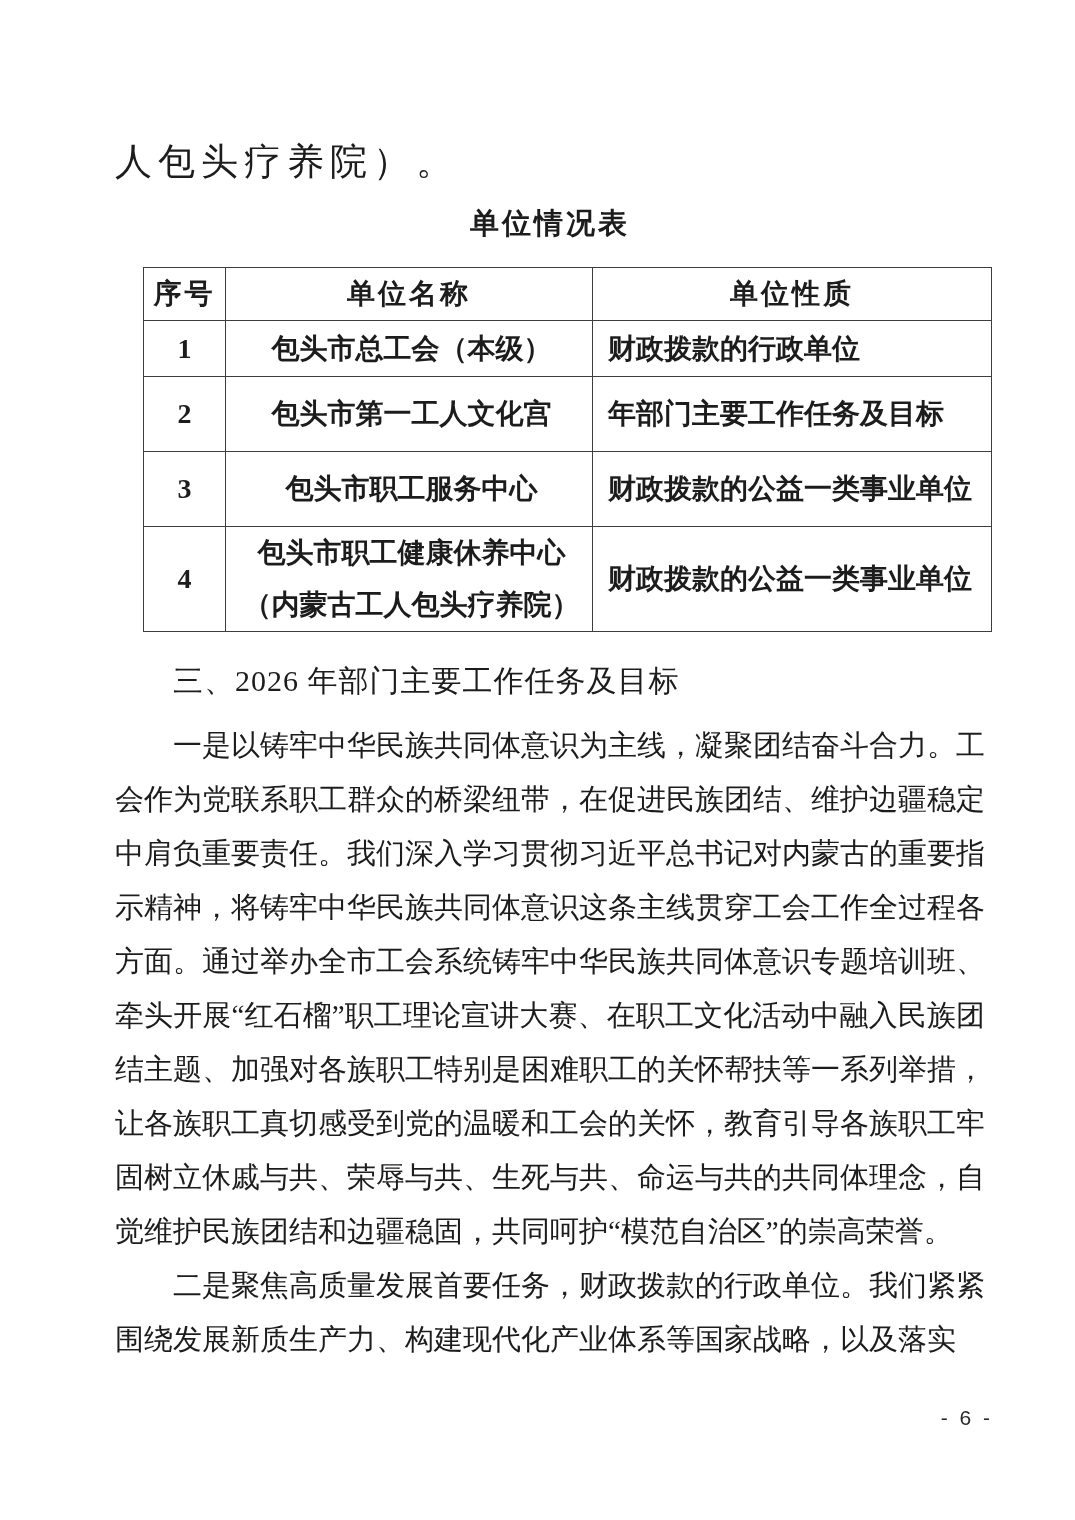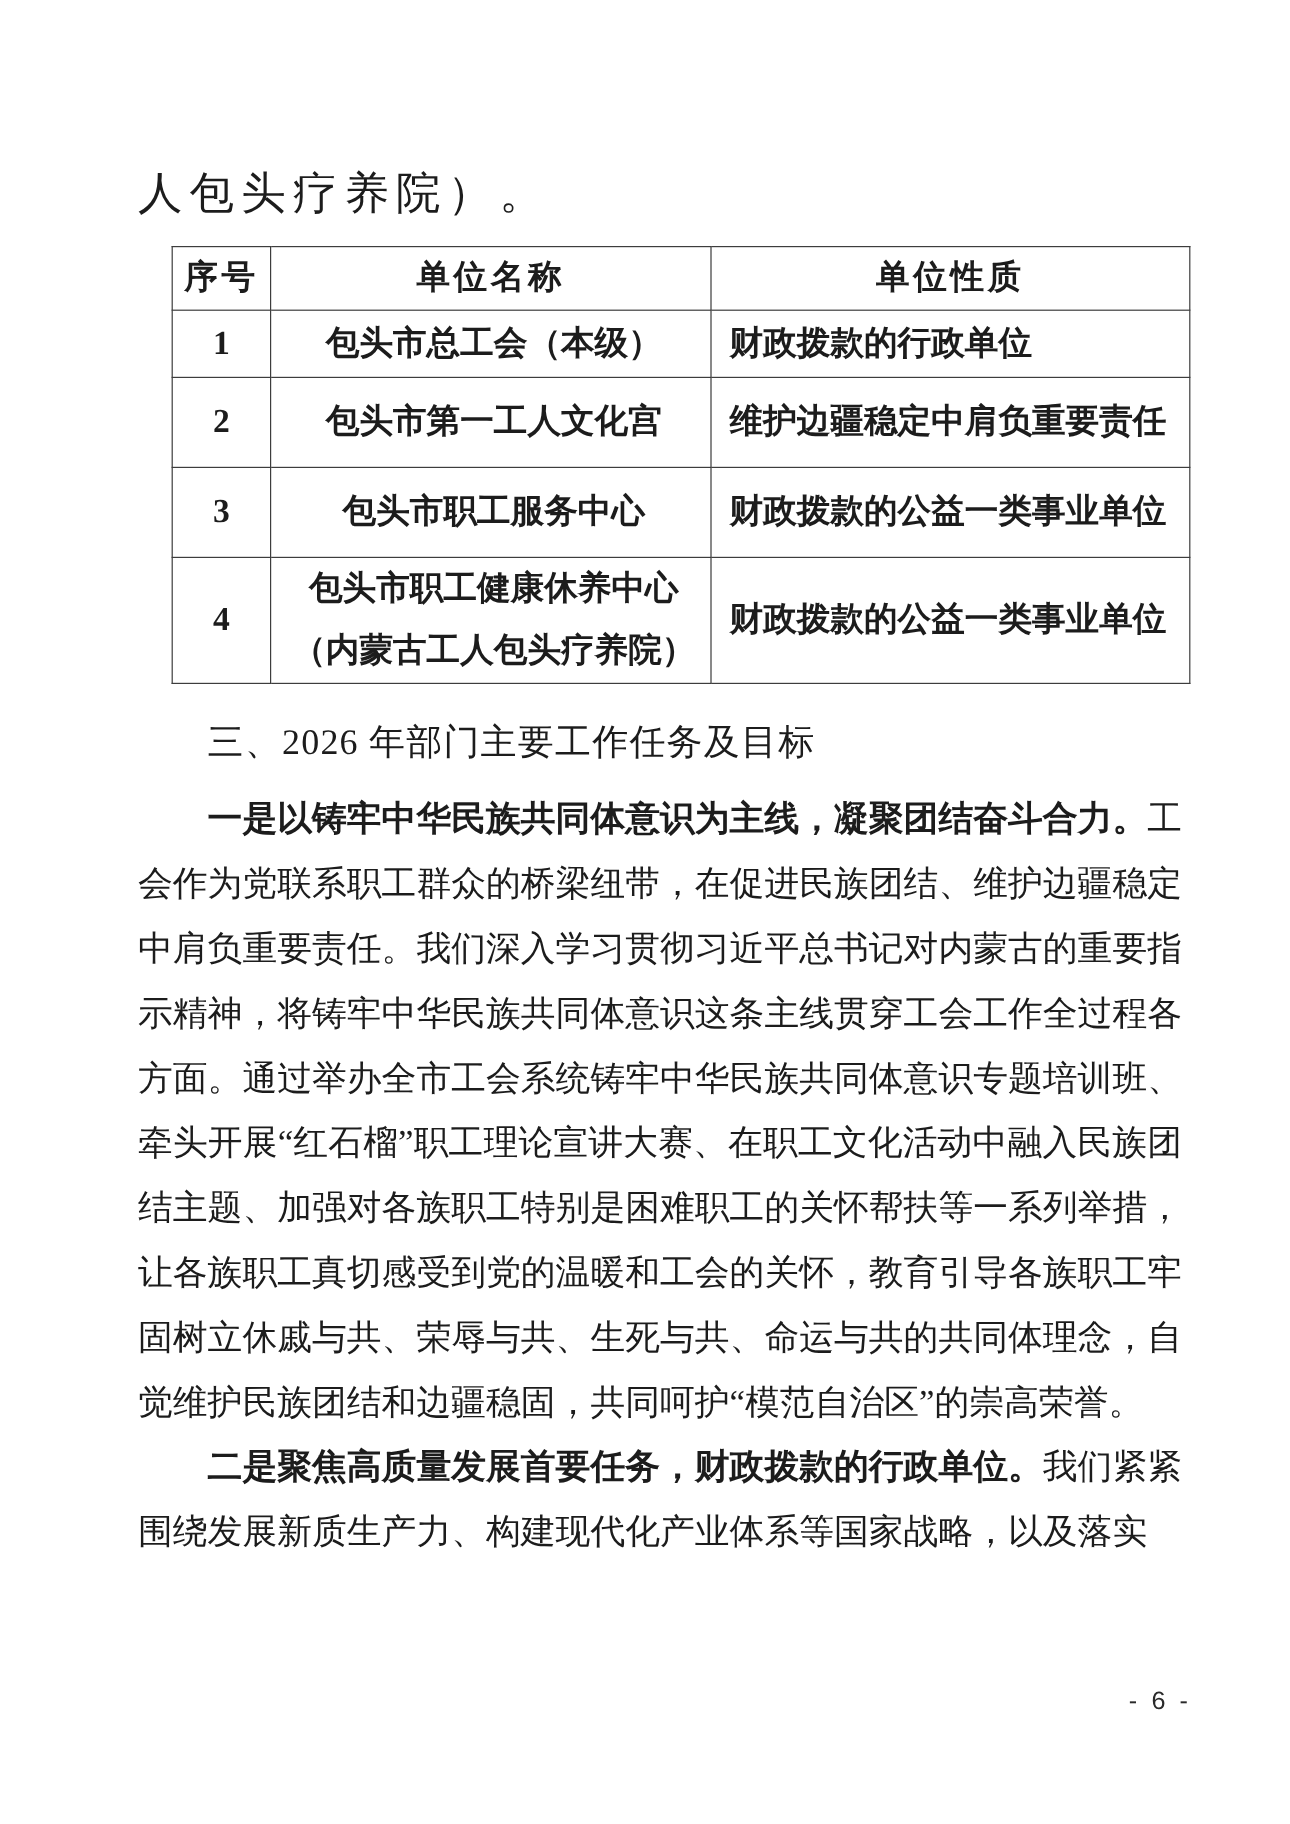--- a/index.html
+++ b/index.html
@@ -72,38 +72,39 @@
   }
   .para {
     margin: 18px 0 0 0;
     font-size: 29px;
     line-height: 54px;
     text-align: justify;
     text-justify: inter-ideograph;
     text-indent: 58px;
   }
   .para + .para { margin: 0; }
-  .para .lead { font-weight: 700; }
+  .para .lead { font-weight: 400; }
   .page-number {
     position: absolute;
     right: 82px;
     bottom: 90px;
     font-size: 21px;
     letter-spacing: 3px;
     font-family: "Liberation Sans", "DejaVu Sans", sans-serif;
     color: #2a2a2a;
   }
 </style>
 </head>
 <body>
 
 <div class="page">
 
   <p class="intro">人包头疗养院）。</p>
 
+  <h2 class="table-title">单位情况表</h2>
 
   <table class="unit-table">
     <colgroup>
       <col class="c1">
         <col class="c2">
         <col class="c3">
     </colgroup>
     <thead>
       <tr>
         <th>序号</th>
@@ -113,21 +114,21 @@
     </thead>
     <tbody>
       <tr class="r1">
         <td class="c-no">1</td>
         <td class="c-name">包头市总工会（本级）</td>
         <td class="c-nature">财政拨款的行政单位</td>
       </tr>
       <tr class="r2">
         <td class="c-no">2</td>
         <td class="c-name">包头市第一工人文化宫</td>
-        <td class="c-nature">维护边疆稳定中肩负重要责任</td>
+        <td class="c-nature">年部门主要工作任务及目标</td>
       </tr>
       <tr class="r3">
         <td class="c-no">3</td>
         <td class="c-name">包头市职工服务中心</td>
         <td class="c-nature">财政拨款的公益一类事业单位</td>
       </tr>
       <tr class="r4">
         <td class="c-no">4</td>
         <td class="c-name">包头市职工健康休养中心（内蒙古工人包头疗养院）</td>
         <td class="c-nature">财政拨款的公益一类事业单位</td>

